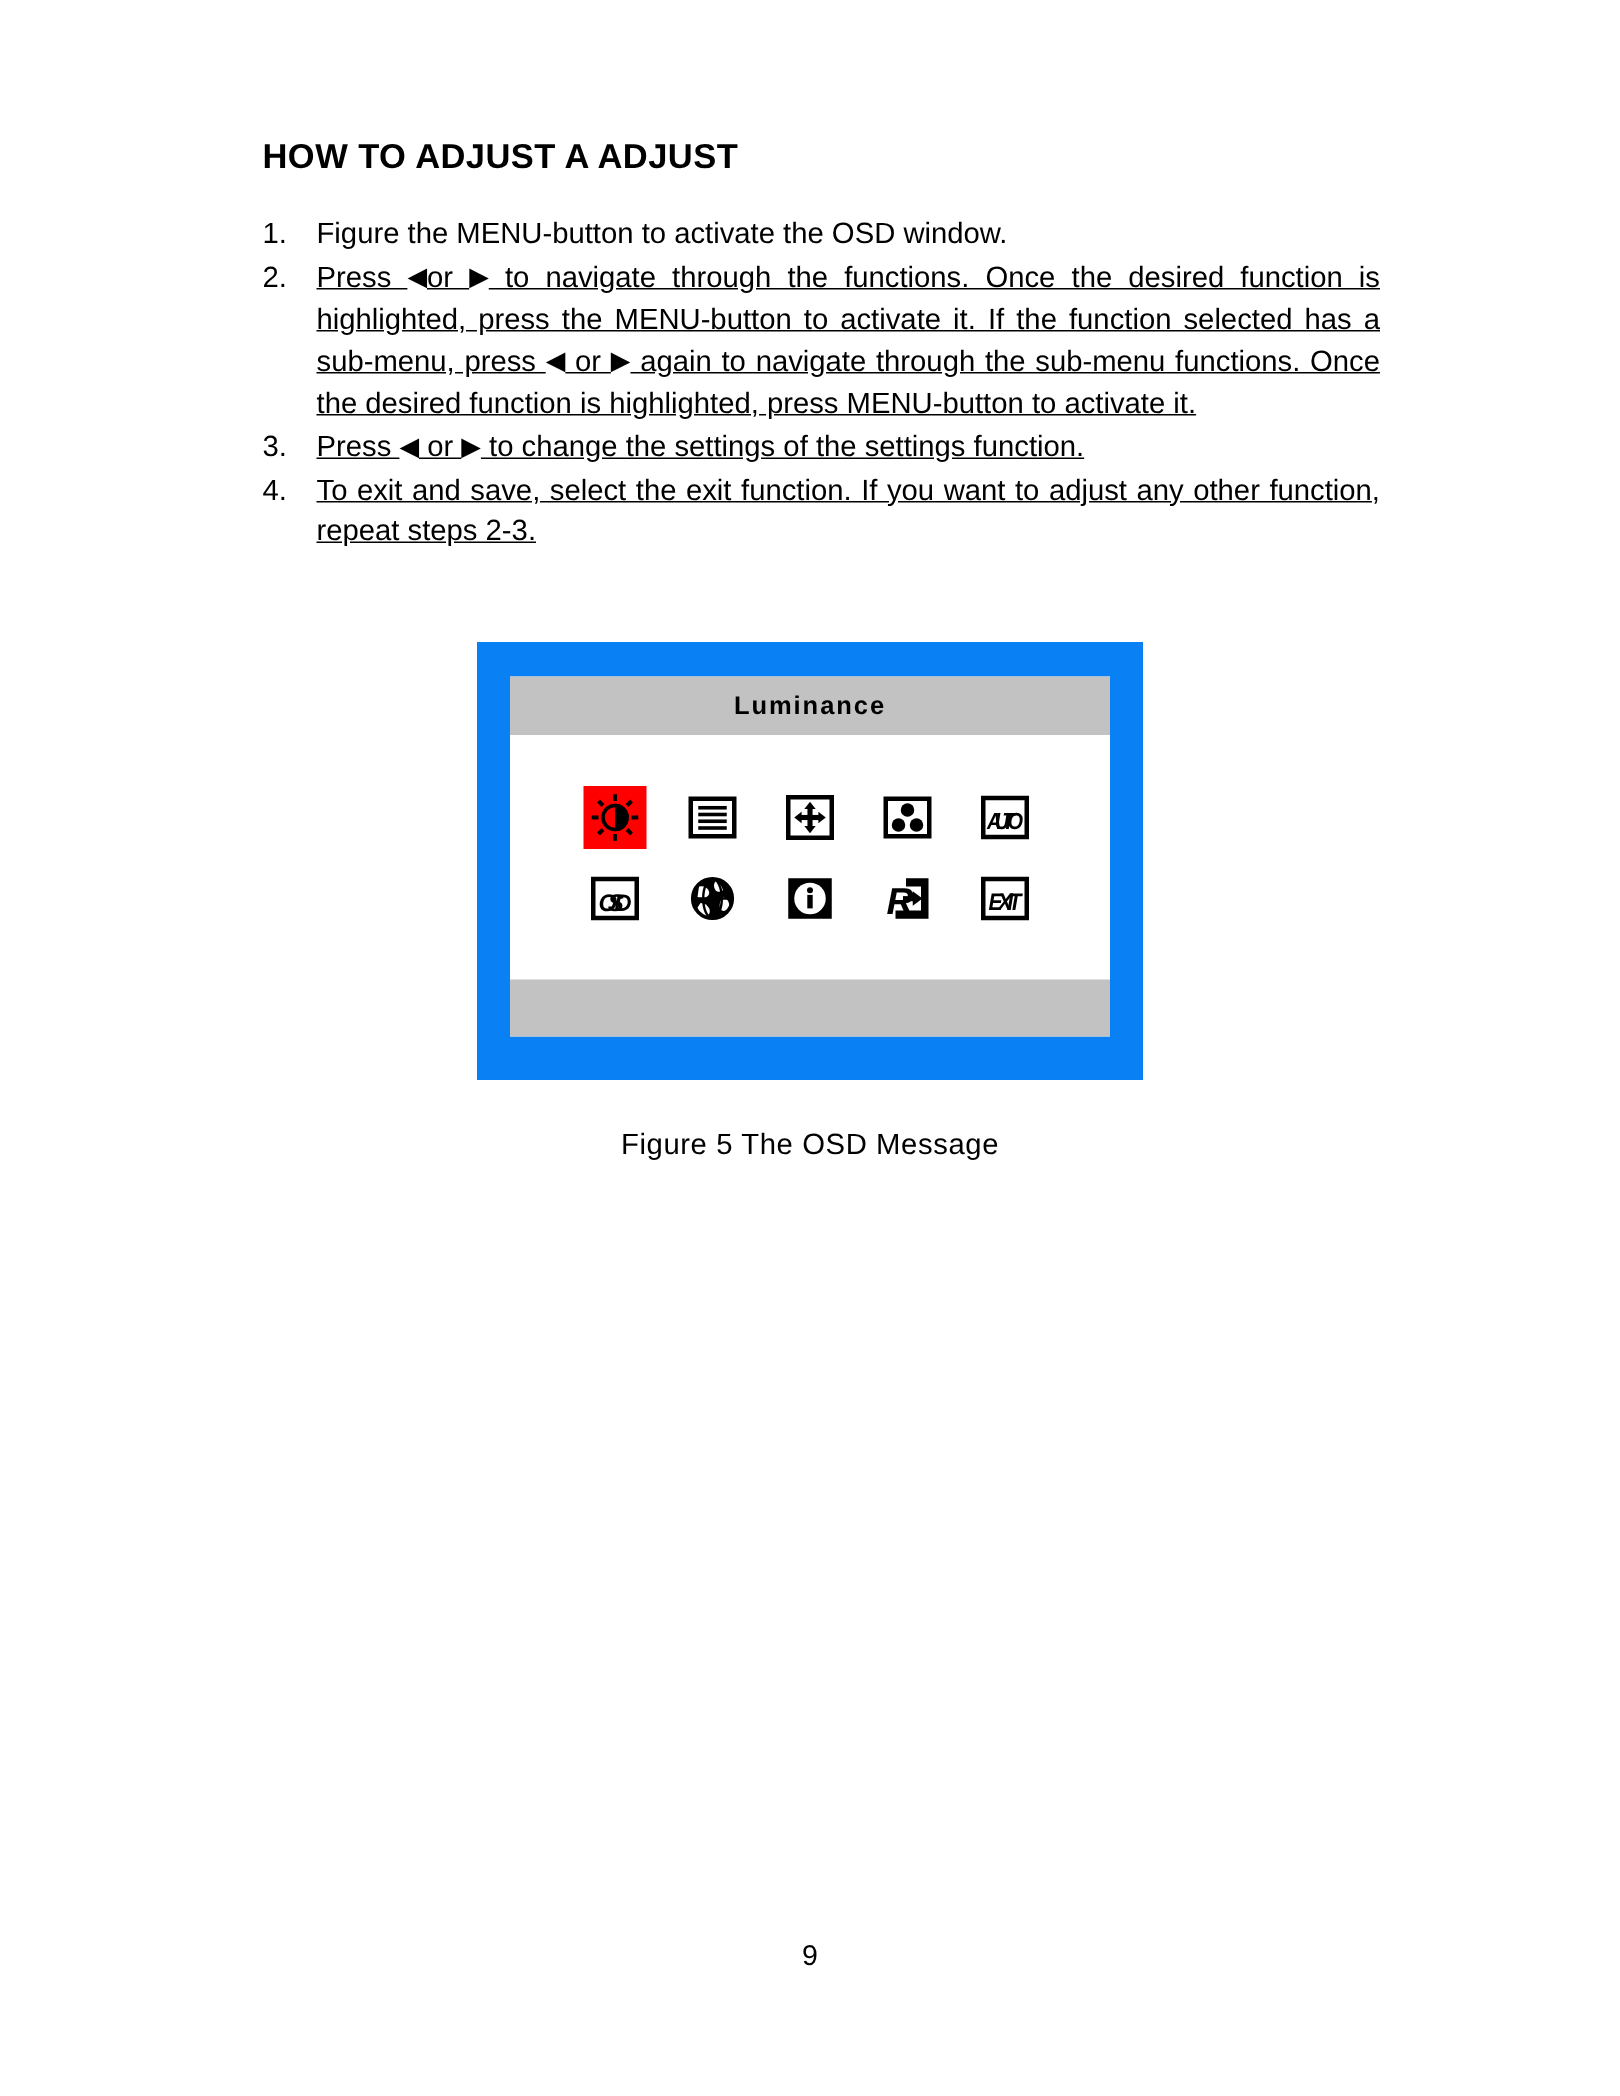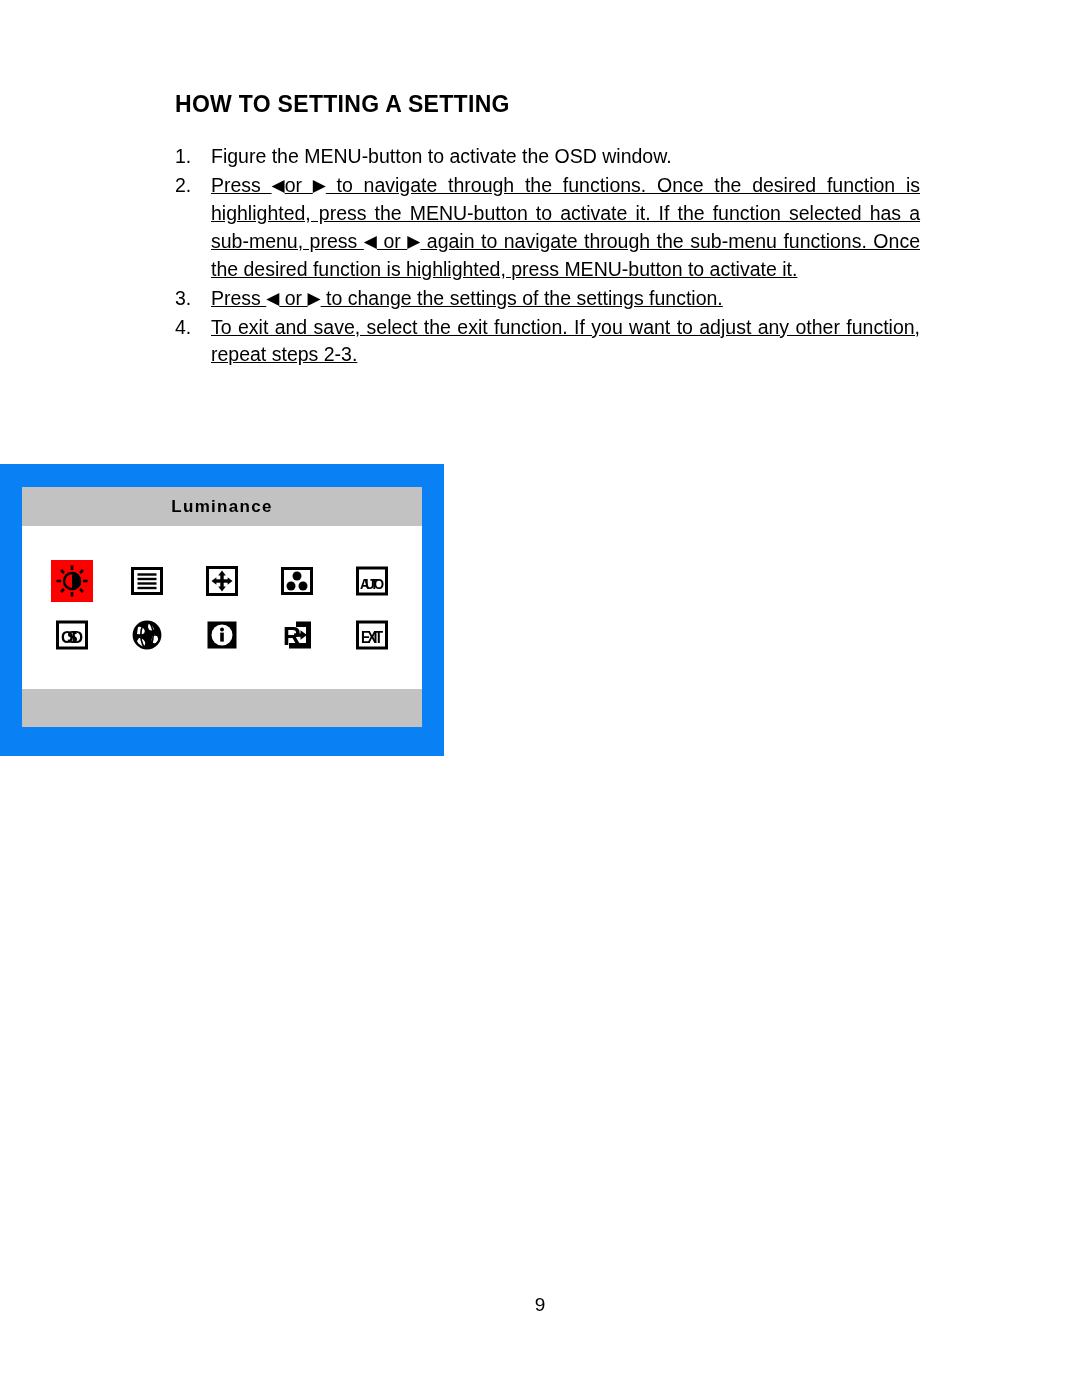--- a/index.html
+++ b/index.html
@@ -73,22 +73,21 @@
     vertical-align: 1px;
     letter-spacing: 0;
   }
 
   
   .figure-wrap {
     position: absolute;
     left: 0;
     top: 428px;
     width: 1080px;
-    text-align: left;
-    margin-top: 36px;
+    text-align: center;
   }
   .osd-outer {
     display: inline-block;
     width: 444px;
     height: 292px;
     background: #0a80f5;
     box-sizing: border-box;
     padding: 23px 22px 29px 22px;
     position: relative;
   }
@@ -120,21 +119,22 @@
     display: flex;
     flex-direction: column;
     justify-content: center;
     gap: 12px;
     padding: 4px 0 4px 0;
   }
   .osd-row {
     display: flex;
     justify-content: center;
     align-items: center;
-    gap: 33px;
+    gap: 23px;
+    font-style: italic;
   }
   .osd-footerbar {
     height: 38px;
     background: #c2c2c2;
     flex: none;
   }
 
   .osd-icon {
     width: 42px;
     height: 42px;
@@ -163,21 +163,21 @@
     font-size: 19px;
   }
 </style>
 </head>
 <body>
 
 <div class="page">
 
   <div class="content">
 
-    <h1 class="section-title">HOW TO SETTING A SETTING</h1>
+    <h1 class="section-title">HOW TO ADJUST A ADJUST</h1>
 
     <ol class="steps" id="steps-list">
         <li>
           <span class="num">1.</span>
           <span class="step-body"><span>Figure the MENU-button to activate the OSD window.</span></span>
         </li>
         <li>
           <span class="num">2.</span>
           <span class="step-body justify"><span>Press </span><span class="arrow">◀</span><span>or </span><span class="arrow">▶</span><span> to navigate through the functions. Once the desired function is highlighted, press the MENU-button  to activate it.  If the function selected has a sub-menu, press </span><span class="arrow">◀</span><span> or </span><span class="arrow">▶</span><span> again to navigate through the sub-menu functions.   Once the desired function is highlighted, press MENU-button to activate it.</span></span>
         </li>
@@ -321,17 +321,18 @@
             </div>
 
           </div>
 
         </div>
 
         <div class="osd-footerbar"></div>
       </div>
     </div>
 
+    <div class="fig-caption">Figure 5    The  OSD  Message</div>
   </div>
 
   <div class="page-number">9</div>
 
 </div>
 
 </body></html>

